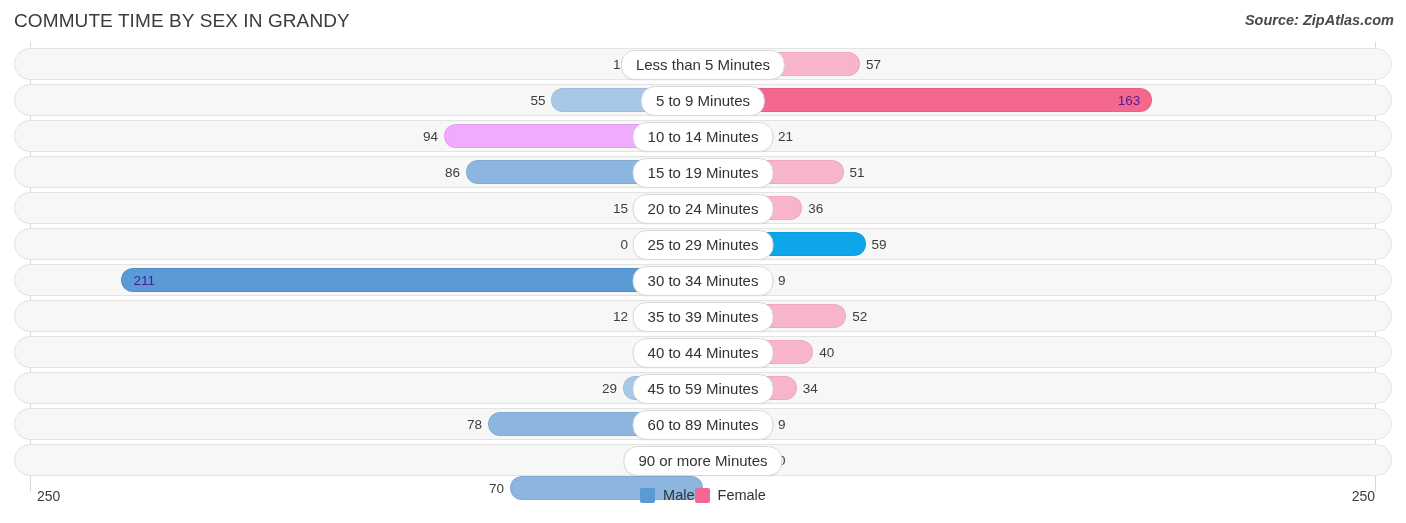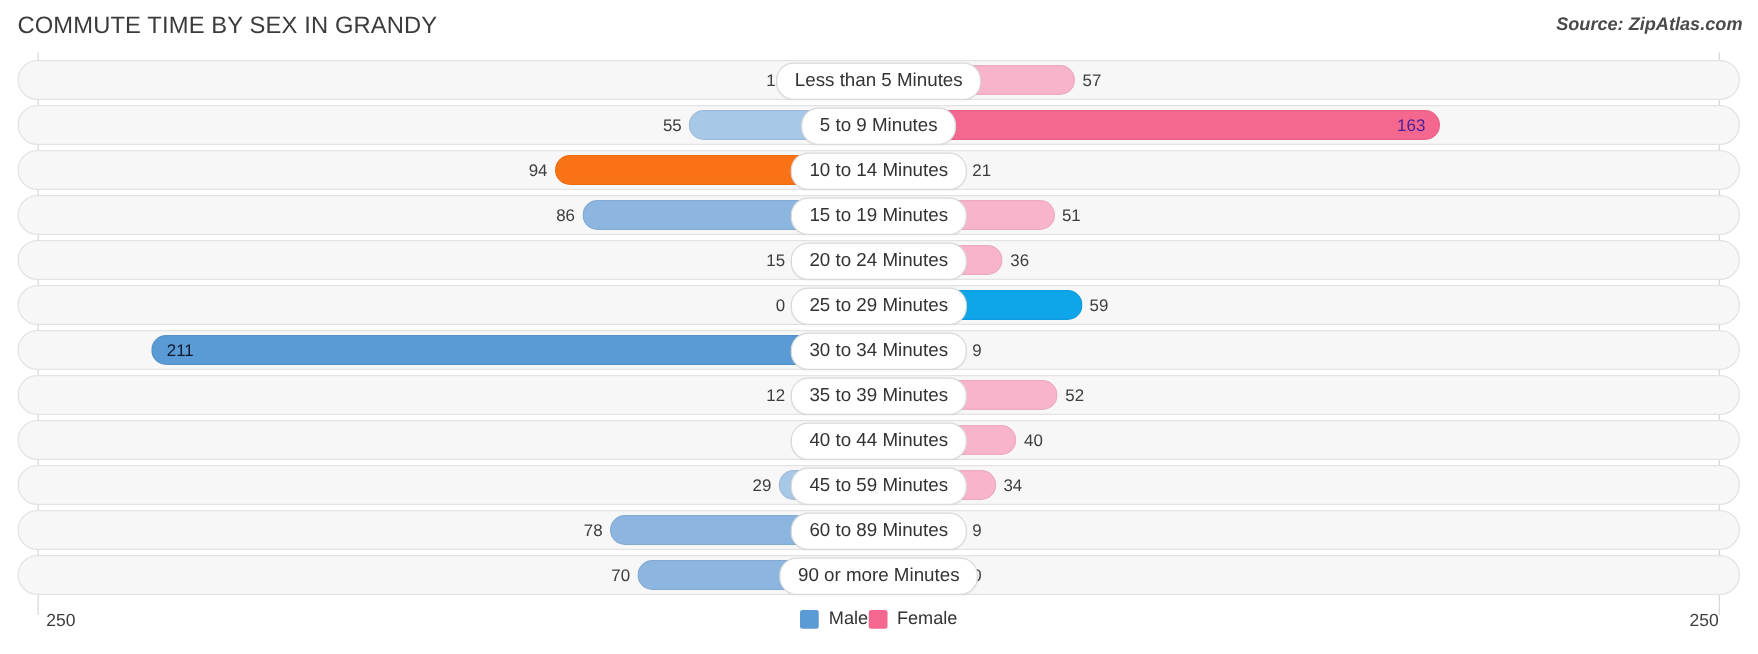--- a/index.html
+++ b/index.html
@@ -121,21 +121,21 @@
     position: absolute;
     top: 0;
     height: 24px;
     line-height: 24px;
     font-size: 13.5px;
     color: #3d3d3d;
     white-space: nowrap;
   }
   .val.outside-left  { right: 100%; margin-right: 7px; }
   .val.outside-right { left: 100%;  margin-left: 7px; }
-  .val.inside-left   { left: 11px;  color: #0f172a; }
+  .val.inside-left   { left: 11px;  color: #4c1d95; }
   .val.inside-right  { right: 11px; color: #4c1d95; }
 
   
   .center-label {
     position: absolute;
     left: 50%;
     top: 4px;
     transform: translateX(-50%);
     height: 28px;
     line-height: 27px;
@@ -228,21 +228,21 @@
         <div class="half female">
           <div class="bar female" style="width: 65.2%; background: rgb(244, 103, 143);">
             <span class="val inside-right">163</span>
           </div>
         </div>
         <div class="center-label">5 to 9 Minutes</div>
       </div>
       <div class="row">
         <div class="track"></div>
         <div class="half male">
-          <div class="bar male" style="width: 37.6%; background: #f97316;">
+          <div class="bar male" style="width: 37.6%; background: #f0abfc;">
             <span class="val outside-left">94</span>
           </div>
         </div>
         <div class="half female">
           <div class="bar female" style="width: 10%; background: rgb(248, 180, 203);">
             <span class="val outside-right">21</span>
           </div>
         </div>
         <div class="center-label">10 to 14 Minutes</div>
       </div>
@@ -349,21 +349,21 @@
         <div class="half female">
           <div class="bar female" style="width: 10%; background: rgb(248, 180, 203);">
             <span class="val outside-right">9</span>
           </div>
         </div>
         <div class="center-label">60 to 89 Minutes</div>
       </div>
       <div class="row">
         <div class="track"></div>
         <div class="half male">
-          <div class="bar male" style="width: 28%; background: rgb(140, 182, 224);">
+          <div class="bar male" style="width: 28%; background: rgb(140, 182, 224); margin-top: 28px;">
             <span class="val outside-left">70</span>
           </div>
         </div>
         <div class="half female">
           <div class="bar female" style="width: 10%; background: rgb(248, 180, 203);">
             <span class="val outside-right">0</span>
           </div>
         </div>
         <div class="center-label">90 or more Minutes</div>
       </div>

